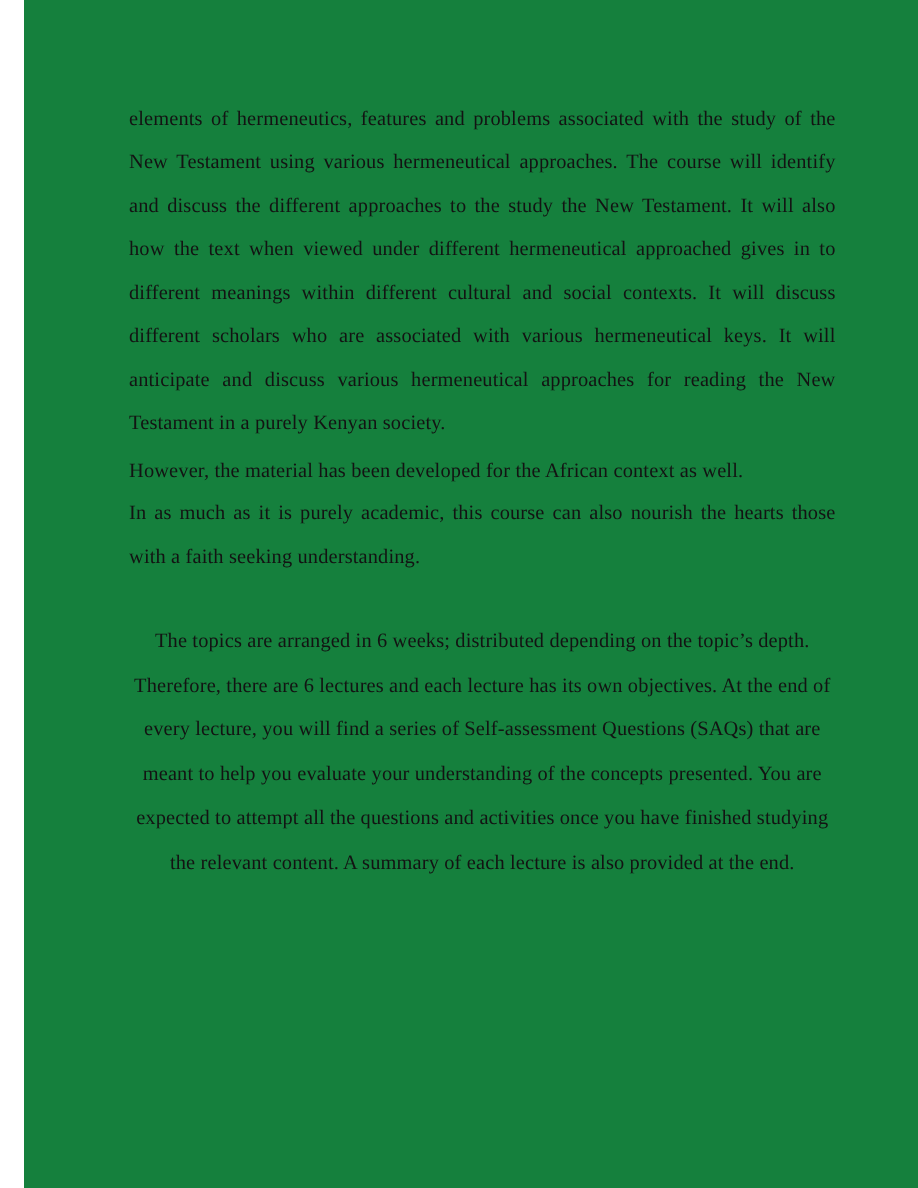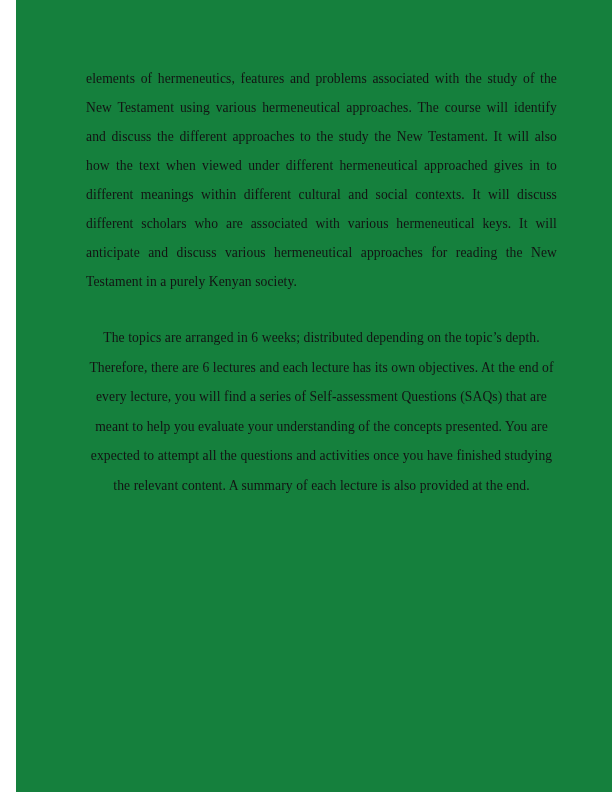--- a/index.html
+++ b/index.html
@@ -53,16 +53,18 @@
     margin-top: 27px;
     line-height: 29.5px;
   }
 </style>
 </head>
 <body>
 
 <div class="page">
   <p class="para justify double p-intro">elements of hermeneutics, features and problems associated with the study of the New Testament using various hermeneutical approaches. The course will identify and discuss the different approaches to the study the New Testament. It will also how the text when viewed under different hermeneutical approached gives in to different meanings within different cultural and social contexts. It will discuss different scholars who are associated with various hermeneutical keys. It will anticipate and discuss various hermeneutical approaches for reading the New Testament in a purely Kenyan society.</p>
 
+  <p class="para justify single p-however">However, the material has been developed for the African context as well.</p>
 
+  <p class="para justify double p-inasmuch">In as much as it is purely academic, this course can also nourish the hearts those with a faith seeking understanding.</p>
 
   <p class="para left p-topics">The topics are arranged in 6 weeks; distributed depending on the topic’s depth. Therefore, there are 6 lectures and each lecture has its own objectives. At the end of every lecture, you will find a series of Self-assessment Questions (SAQs) that are meant to help you evaluate your understanding of the concepts presented. You are expected to attempt all the questions and activities once you have finished studying the relevant content. A summary of each lecture is also provided at the end.</p>
 </div>
 
 </body></html>

